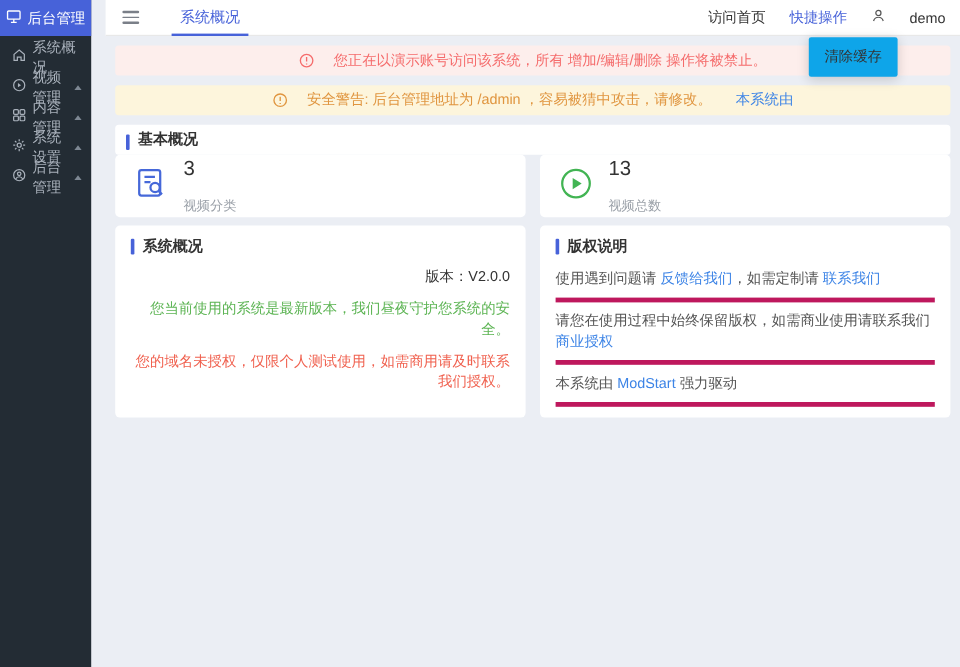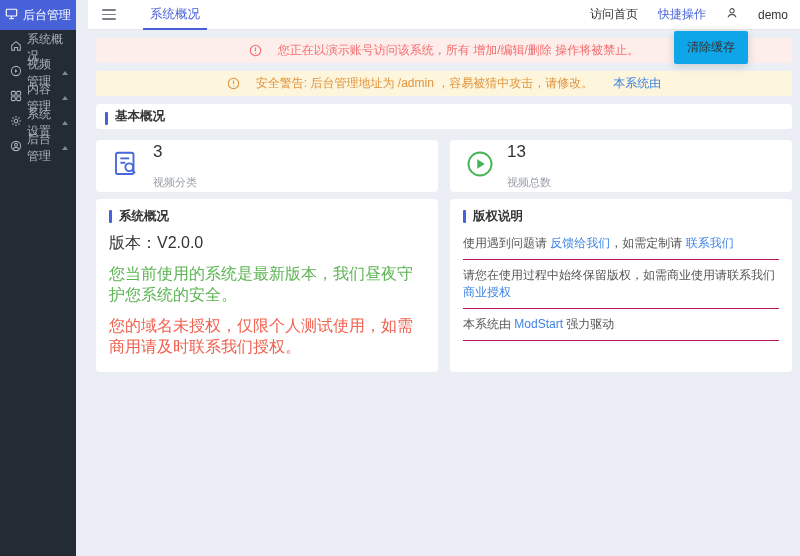--- a/index.html
+++ b/index.html
@@ -51,41 +51,41 @@
   .main { margin-left:88px; padding:8px; }
   .alert {
     border-radius:3px; padding:5px 10px; font-size:12px; line-height:15px;
     display:flex; align-items:center; gap:16px; margin-bottom:8px;justify-content:center;
   }
   .alert svg { flex:0 0 auto; }
   .alert-danger { background:#fdeeec; color:#f56c6c; }
   .alert-warning { background:#fdf5dc; color:#e0953f; }
   .link { color:#3d84e6; cursor:pointer; text-decoration:none; }
   .section-bar {
-    background:#fff; border-radius:3px; padding:4px 9px; margin-bottom:11px;
+    background:#fff; border-radius:3px; padding:4px 9px; margin-bottom:0;
     display:flex; align-items:flex-end; gap:7px; font-size:12.5px; font-weight:bold; color:#333;
   }
   .accent { width:3px; height:13px; background:#4762d9; border-radius:1px; }
   .grid2 { display:grid; grid-template-columns:1fr 1fr; gap:12px; }
   .stats { margin-bottom:7px; }
   .stat-card {
     background:#fff; border-radius:4px; height:52px; padding:10px 15px;
     display:flex; align-items:center; gap:12px;
   }
   .stat-num { font-size:17px; font-weight:500; color:#333; line-height:18px; }
   .stat-label { font-size:11px; color:#9aa0a8; margin-top:14px; }
   .panel { background:#fff; border-radius:4px; padding:9px 13px; min-height:118px; }
   .panel-title {
     display:flex; align-items:center; gap:7px; font-size:12.5px; font-weight:bold;
     color:#333; margin-bottom:3px;
   }
-  .sys-line { font-size:16px; padding:5px 0; color:#333; }
+  .sys-line { font-size:12px; padding:5px 0; color:#333;text-align:right; }
   .sys-line.ok { color:#5cb453; }
   .sys-line.warn { color:#f0614f; }
-  .copy-row { font-size:12px; color:#555; padding:7px 0; border-bottom:1px solid #be185d; }
+  .copy-row { font-size:12px; color:#555; padding:7px 0; border-bottom:4px solid #be185d; }
 </style>
 </head>
 <body>
 
 <div class="sidebar">
   <div class="sidebar-header">
     <span>
       <svg width="13" height="12" viewBox="0 0 16 15" fill="none" stroke="#fff" stroke-width="1.4">
         <rect x="1.5" y="1.5" width="13" height="8.5" rx="1"></rect>
         <line x1="8" y1="10" x2="8" y2="13"></line>

